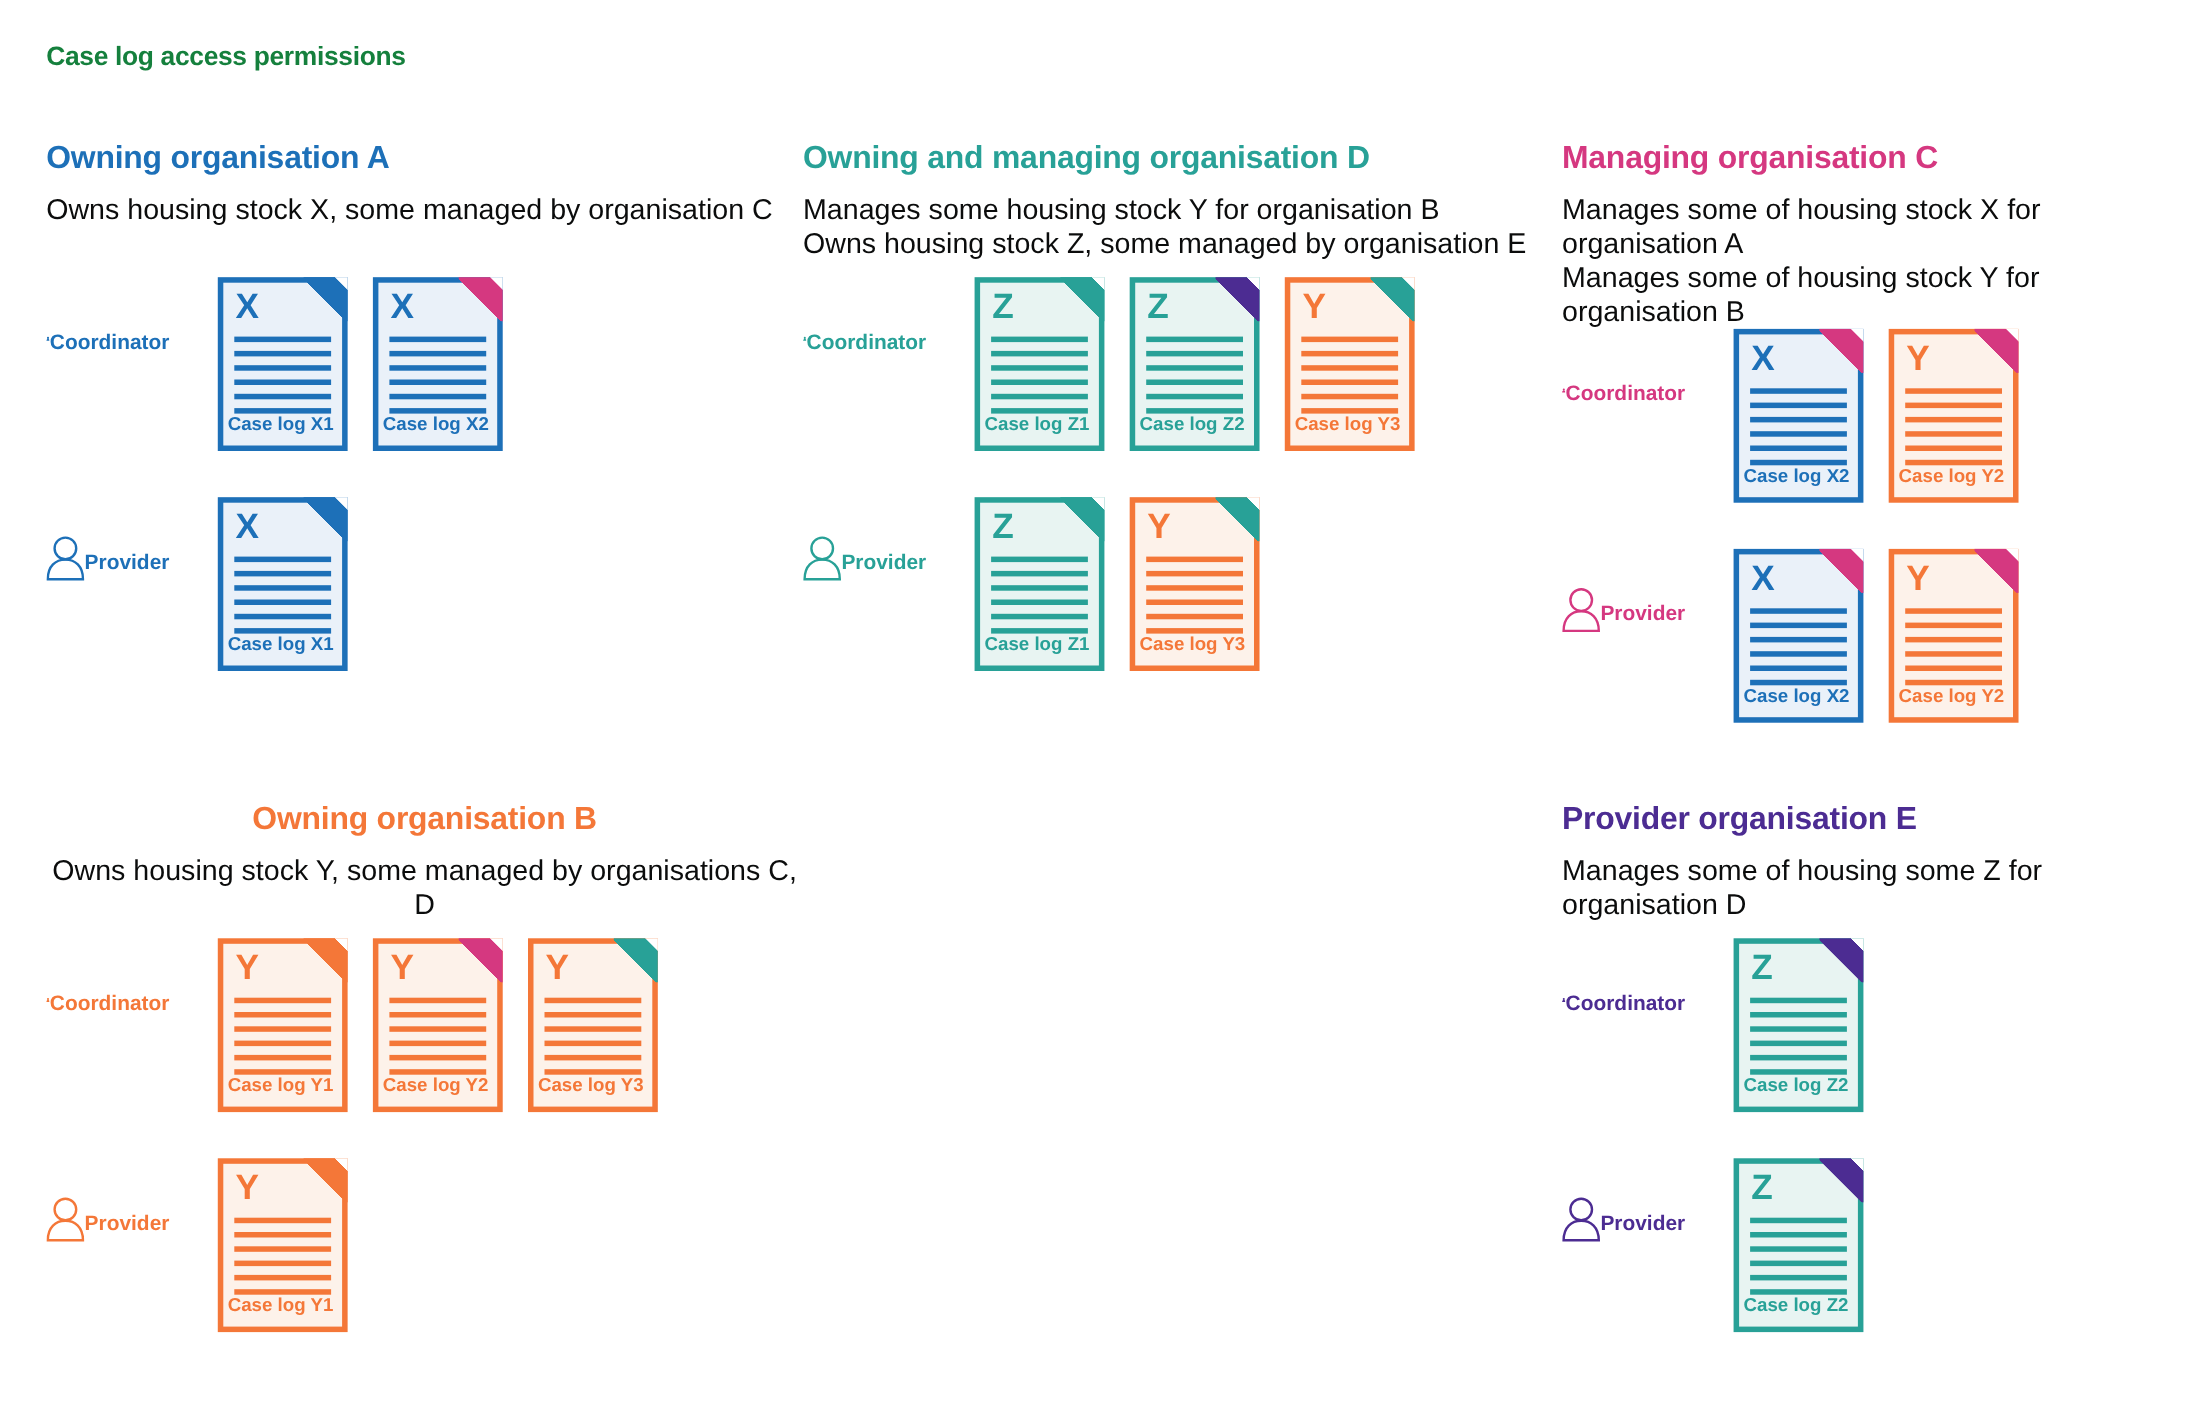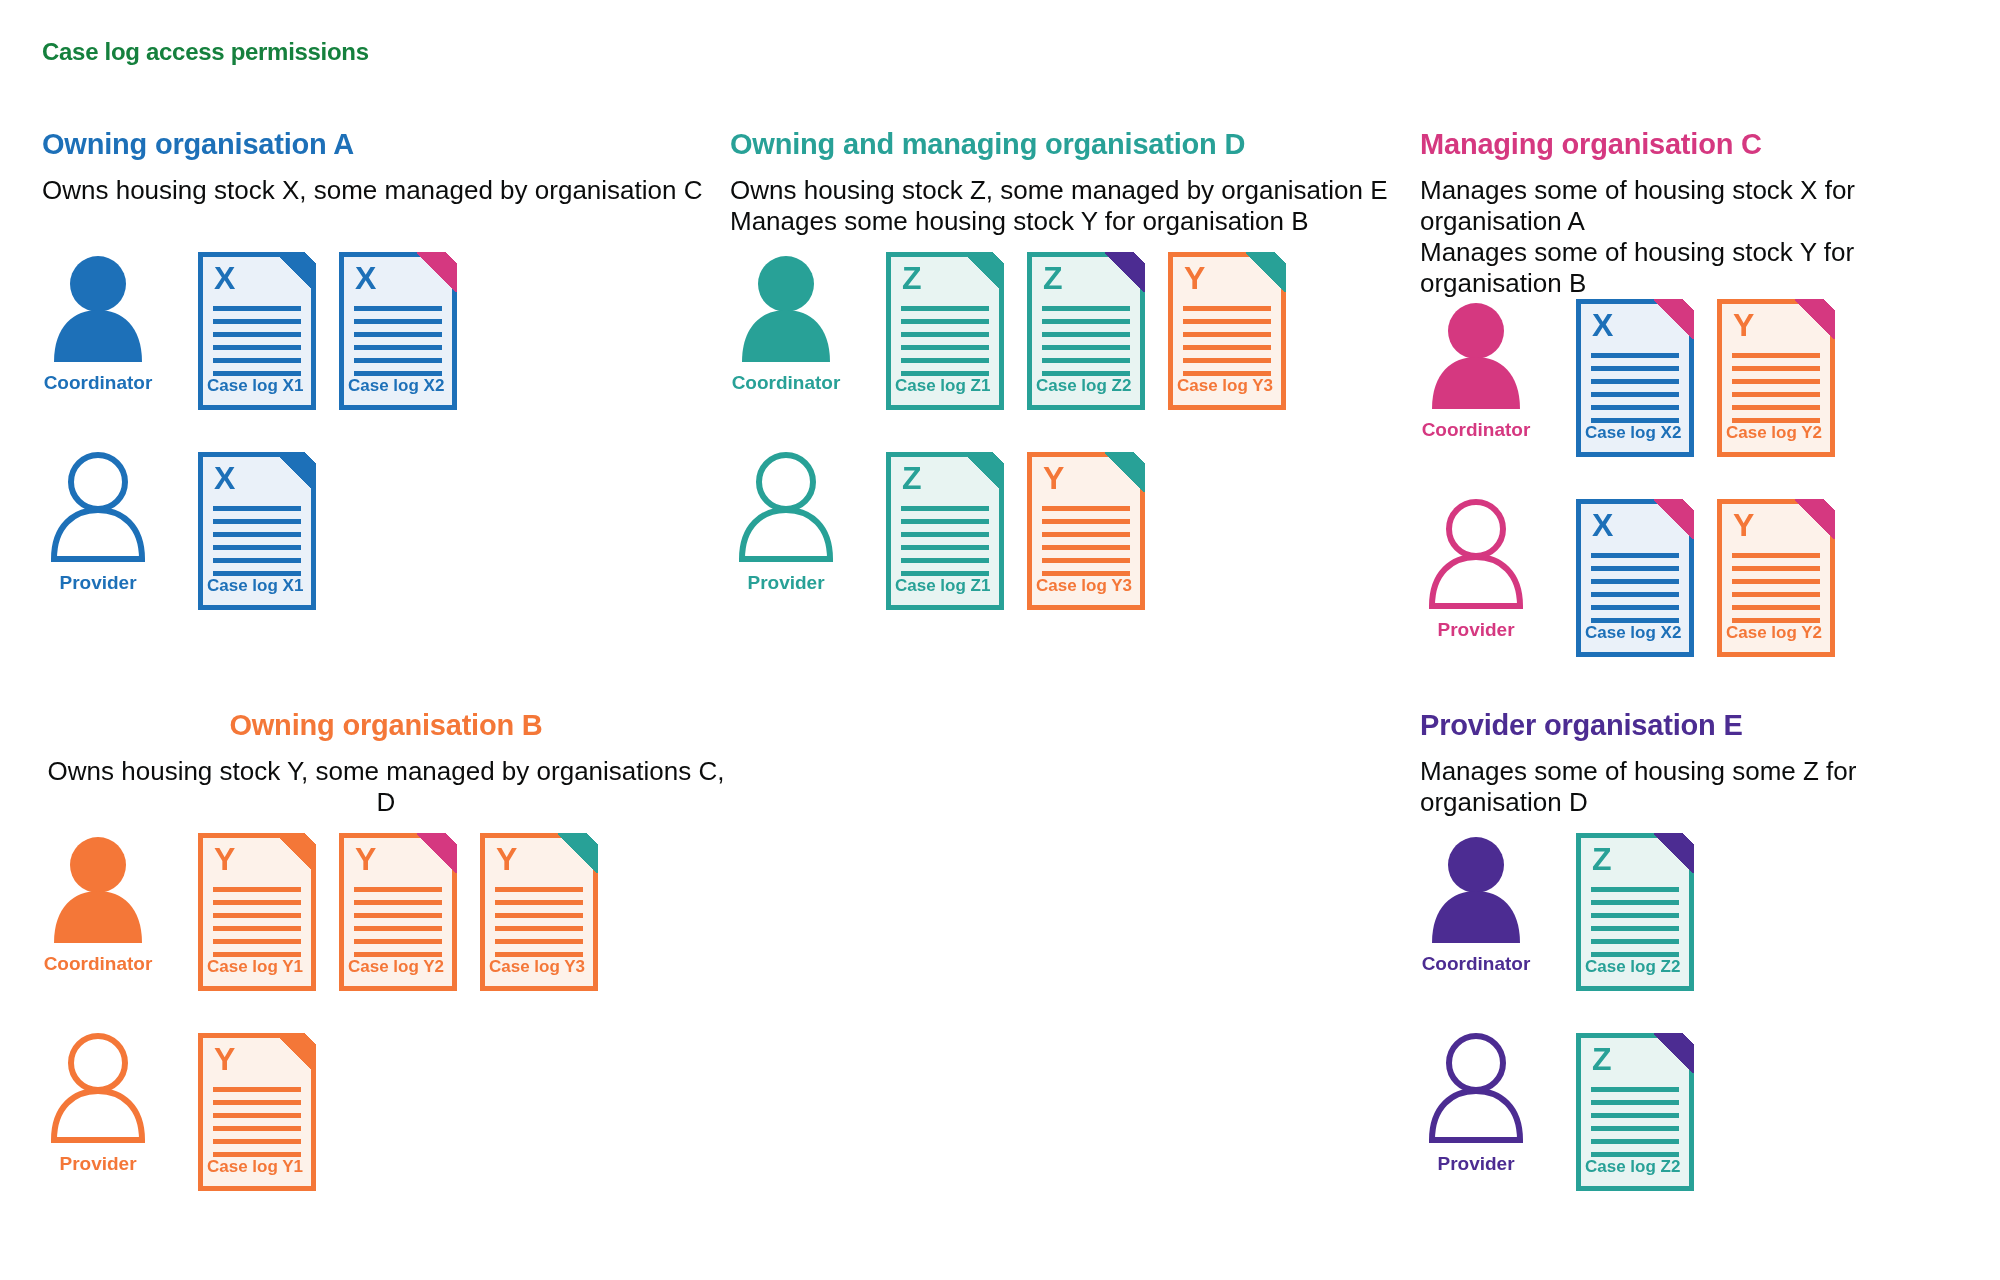--- a/index.html
+++ b/index.html
@@ -9,34 +9,34 @@
     font-family:"Liberation Sans",sans-serif;
     color:#0b0c0c;overflow:hidden;
   }
   .page-title{
     font-size:24px;font-weight:800;letter-spacing:-0.3px;
     margin:0 0 62px 0;color:#15803d;
   }
   .grid{
     display:grid;
     grid-template-columns:688px 690px 1fr;
-    row-gap:52px;
+    row-gap:72px;
   }
   .section{--c:#000;}
   .section-head{min-height:124px;}
   .section-title{
     margin:0 0 14px 0;font-size:29px;font-weight:800;
     color:var(--c);letter-spacing:-0.2px;
   }
   .section-desc{font-size:26px;line-height:31px;color:#0b0c0c;}
   .role-row{display:flex;align-items:flex-start;}
   .role-row.coordinator{margin-bottom:42px;}
   .person{
     width:112px;margin-right:44px;flex:0 0 auto;
-    display:flex;flex-direction:column;align-items:center;color:var(--c);
+    display:flex;flex-direction:row;align-items:center;color:var(--c);
   }
   .person svg{display:block;width:96px;height:112px;}
   .role-label{
     margin-top:8px;font-size:19px;font-weight:700;
     color:var(--c);white-space:nowrap;
   }
   .docs{display:flex;gap:23px;}
   .doc{
     position:relative;box-sizing:border-box;
     width:118px;height:158px;flex:0 0 auto;
@@ -130,22 +130,22 @@
             </span>
           <span class="doc-label">Case log X1</span>
         </div>
       </div>
     </div>
   </div>
 
   <div class="section" style="--c: #28a197;">
     <div class="section-head">
       <h2 class="section-title">Owning and managing organisation D</h2>
+      <div class="section-desc">Manages some housing stock Y for organisation B</div>
       <div class="section-desc">Owns housing stock Z, some managed by organisation E</div>
-      <div class="section-desc">Manages some housing stock Y for organisation B</div>
     </div>
     <div class="role-row coordinator">
       <div class="person">
         <svg viewBox="0 0 96 112">
           <circle cx="48" cy="32" r="28" fill="currentColor"></circle>
           <path d="M4 110 C4 74 24 58 48 58 C72 58 92 74 92 110 Z" fill="currentColor"></path>
         </svg>
         <span class="role-label">Coordinator</span>
       </div>
       <div class="docs">

